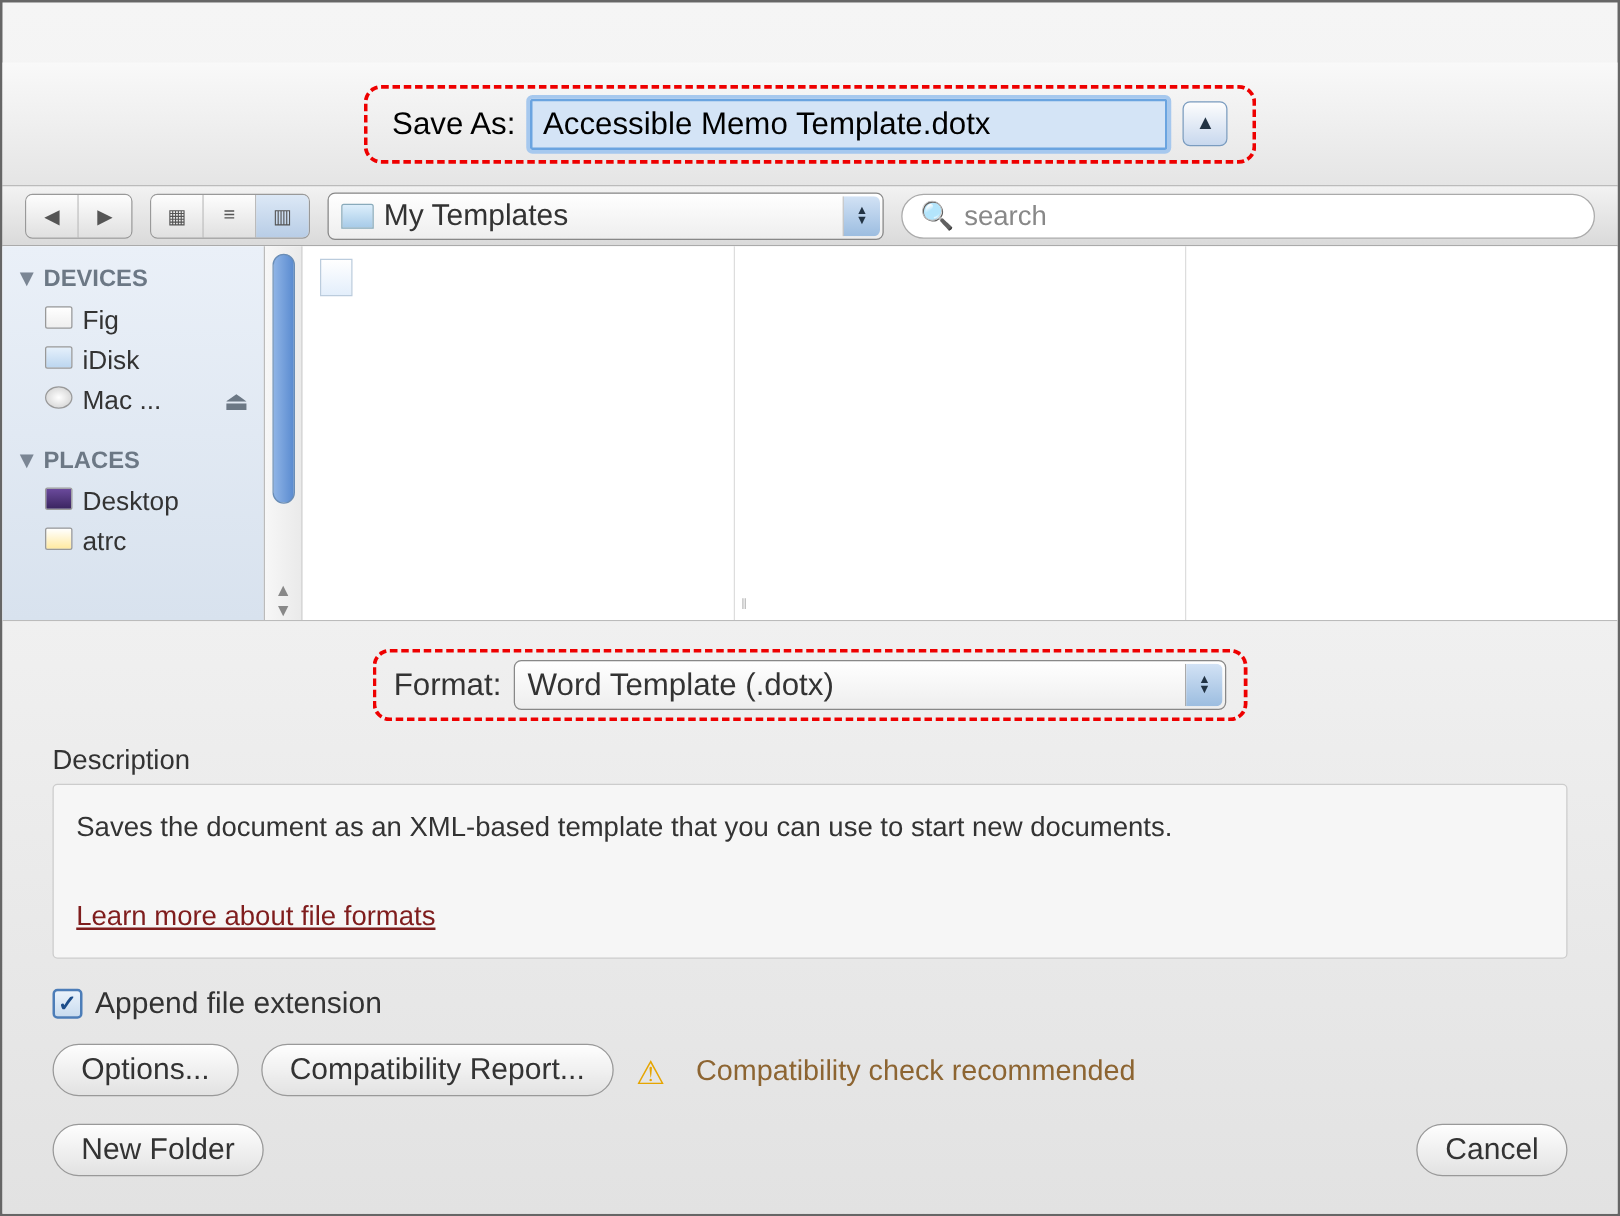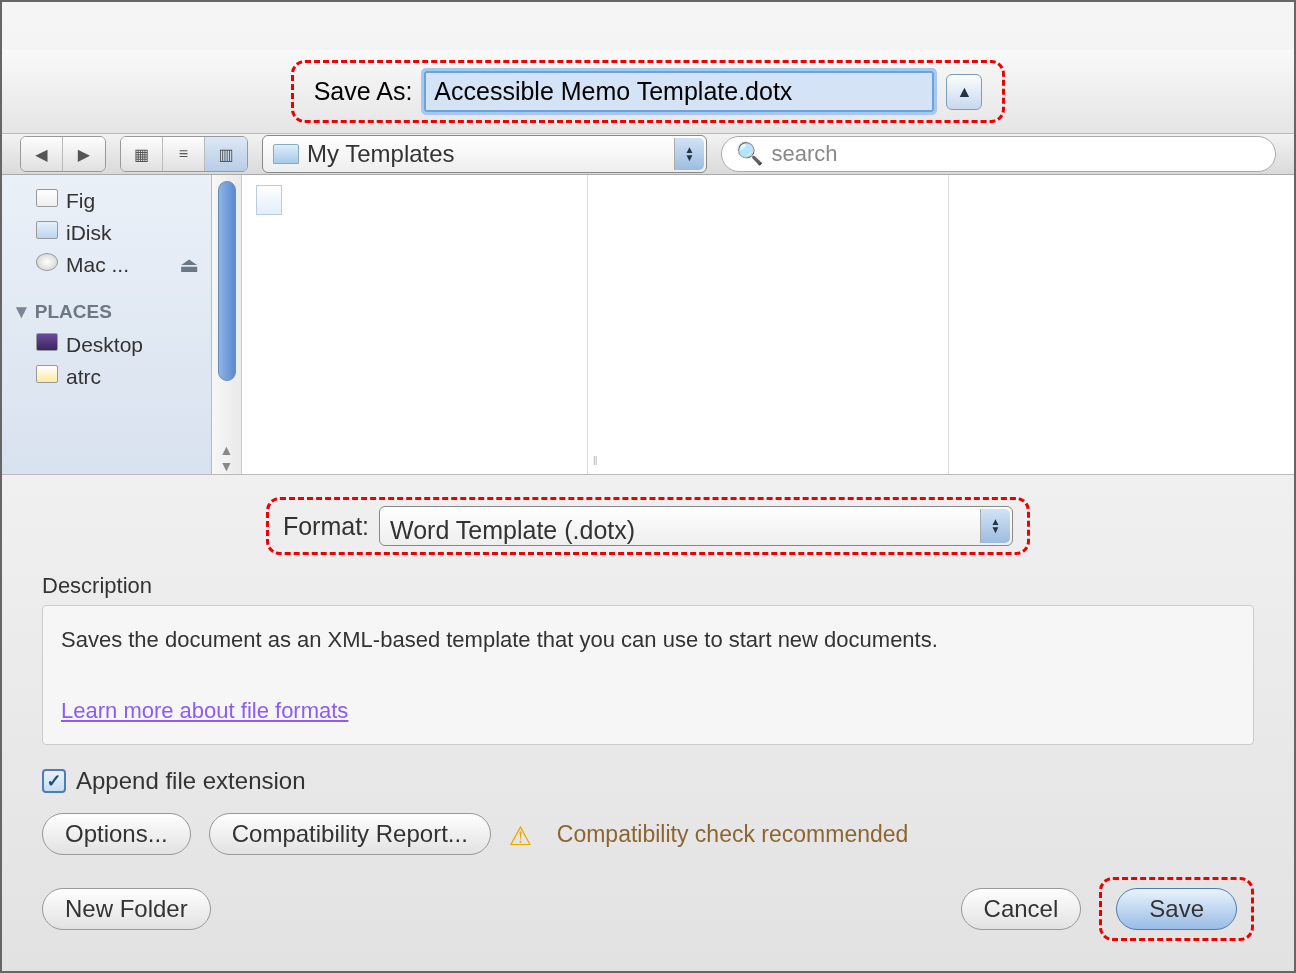--- a/index.html
+++ b/index.html
@@ -171,36 +171,36 @@
   padding: 18px 40px;
   background: linear-gradient(#f0f0f0,#e2e2e2);
   display:flex;flex-direction:column;
 }
 .format-row {
   display:flex;align-items:center;justify-content:center;margin:4px 0 18px;
 }
 .format-highlight { border:3px dashed #e00;border-radius:14px;padding:6px 14px;display:flex;align-items:center;gap:10px;}
 .format-label { font-size:25px; }
 .format-select {
-  width: 634px;height:40px;
+  width: 570px;height:40px;
   border:1px solid #888;border-radius:6px;
   background: linear-gradient(#fff,#eee);
-  display:flex;align-items:flex-end;padding:0 10px;
+  display:flex;align-items:center;padding:0 10px;
   font-size:25px;position:relative;
 }
 .desc-label { font-size:22px;margin-bottom:6px; }
 .desc-box {
   background: #f6f6f6;
   border:1px solid #ccc;
   border-radius:4px;
   padding: 16px 18px;
   font-size:22px;
   line-height:1.6;
 }
-.desc-box a { color:#8b5cf6;}
+.desc-box a { color:#7f1d1d;}
 
 .checkbox-row { display:flex;align-items:center;gap:10px;margin:22px 0 18px;font-size:24px;}
 .chk {
   width:24px;height:24px;border:2px solid #4c7db8;border-radius:4px;
   background: linear-gradient(#eaf2fb,#c9dcef);
   display:flex;align-items:center;justify-content:center;
   color:#1c4d8a;font-weight:bold;font-size:18px;
 }
 
 .btn-row { display:flex;align-items:center;gap:18px;margin-bottom:22px;}
@@ -265,20 +265,23 @@
       <div class="dropdown-arrows">▲<br>▼</div>
     </div>
     <div class="search-field">
       <span>🔍</span>
       <span>search</span>
     </div>
   </div>
 
   <div class="browser">
     <div class="sidebar">
+      <div class="sb-header">
+        <span class="triangle">▼</span><span>DEVICES</span>
+      </div>
       <div class="sb-item">
         <span class="sb-icon disk"></span>
         <span>Fig</span>
       </div>
       <div class="sb-item">
         <span class="sb-icon idisk"></span>
         <span>iDisk</span>
       </div>
       <div class="sb-item">
         <span class="sb-icon cd"></span>
@@ -340,20 +343,17 @@
       <div class="pill-btn">Options...</div>
       <div class="pill-btn">Compatibility Report...</div>
       <span class="warn-icon">⚠</span>
       <span class="warn-text">Compatibility check recommended</span>
     </div>
 
     <div class="footer-row">
       <div class="pill-btn">New Folder</div>
       <div class="footer-right">
         <div class="pill-btn">Cancel</div>
-        <div class="save-highlight">
-          <div class="primary-btn">Save</div>
-        </div>
       </div>
     </div>
   </div>
 
 </div>
 
 </body></html>

